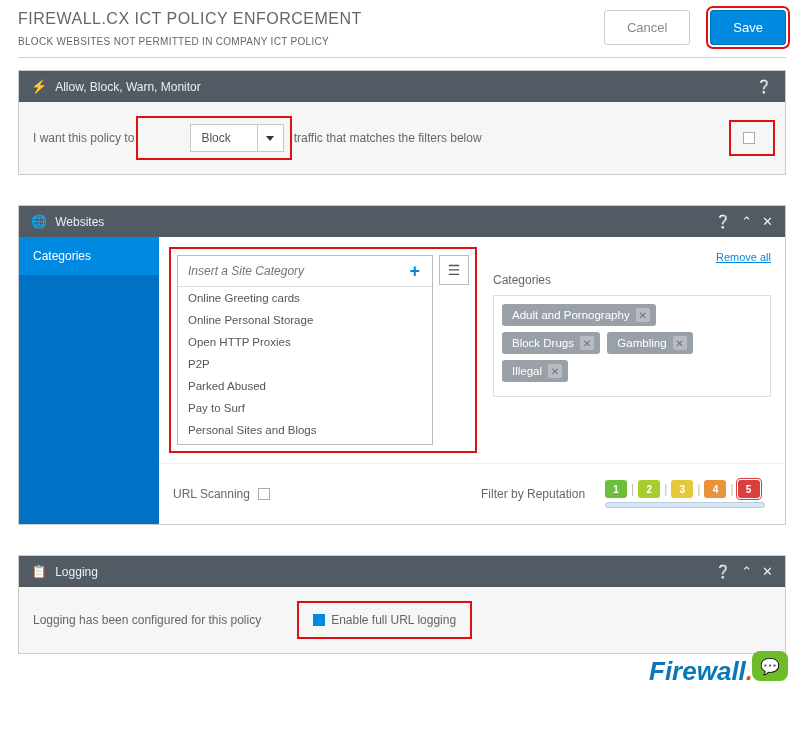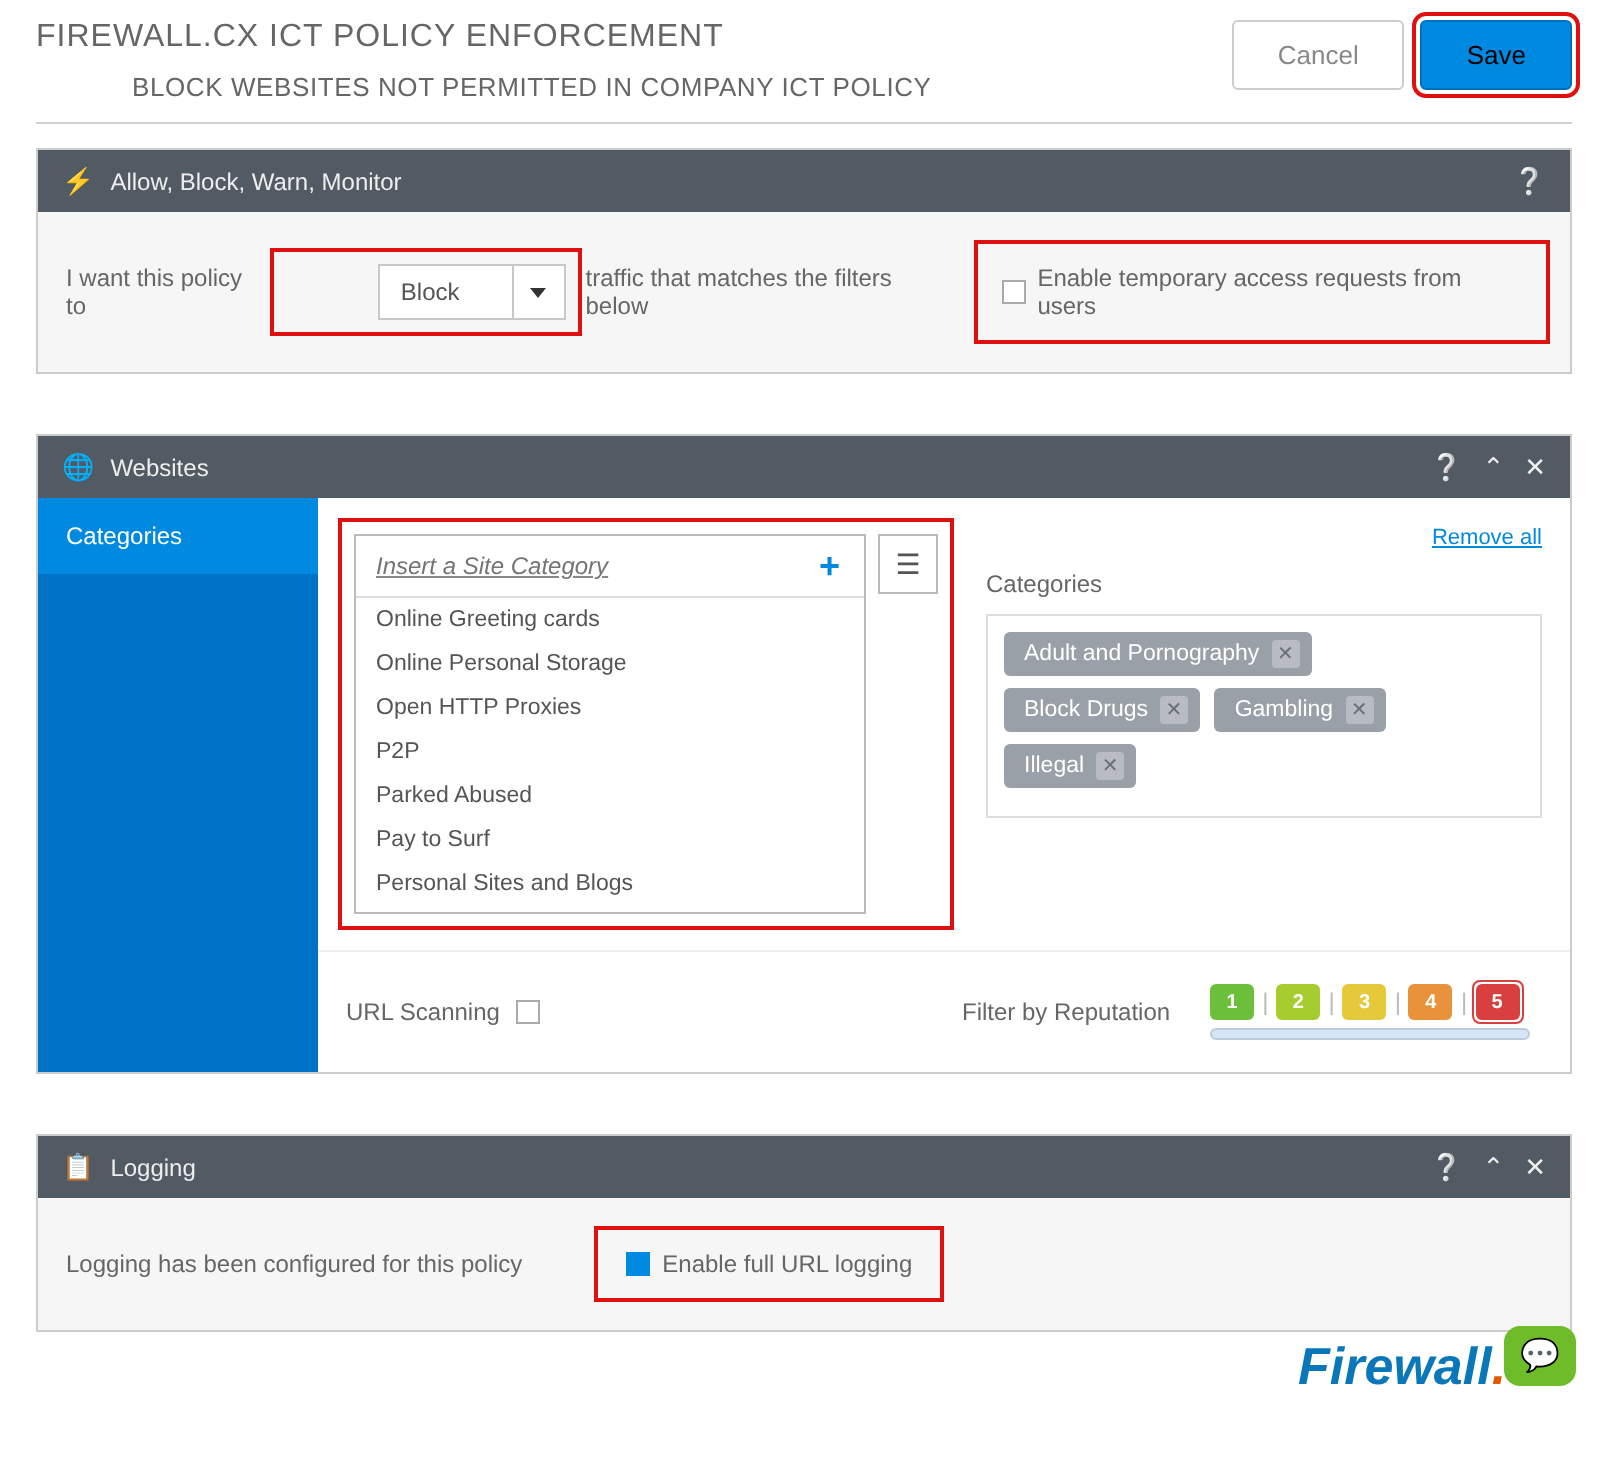--- a/index.html
+++ b/index.html
@@ -1,25 +1,25 @@
 <!DOCTYPE html>
 <html><head>
 <meta charset="utf-8">
 <style>
 * { box-sizing: border-box; margin: 0; padding: 0; }
 body { font-family: Arial, sans-serif; font-size: 12px; color: #555; background: #fff; width: 804px; }
 .page { padding: 10px 18px; position: relative; }
 .header { display: flex; justify-content: space-between; align-items: flex-start; padding-bottom: 6px; }
 .header-left { flex: 1; }
 .title { font-size: 16px; font-weight: 400; color: #666; letter-spacing: 0.5px; }
-.subtitle { font-size: 13px; color: #666; margin-top: 8px; letter-spacing: 0.3px; margin-left: 48px; }
+.subtitle { font-size: 10px; color: #666; margin-top: 8px; letter-spacing: 0.3px; }
 .header-btns { display: flex; gap: 8px; }
 .btn { padding: 9px 22px; font-size: 13px; border-radius: 3px; cursor: pointer; }
 .btn-cancel { background: #fff; border: 1px solid #ccc; color: #888; }
-.btn-save { background: #0089e1; border: 1px solid #0070b8; color: #000000; }
+.btn-save { background: #0089e1; border: 1px solid #0070b8; color: #ffffff; margin-left: 12px; }
 hr.divider { border: none; border-top: 1px solid #d0d0d0; margin: 4px 0 12px; }
 
 .panel { border: 1px solid #ccc; margin-bottom: 30px; }
 .panel-head { background: #525a63; color: #eee; padding: 8px 12px; display: flex; align-items: center; font-size: 12px; }
 .panel-head .ph-icon { margin-right: 8px; font-size: 13px; }
 .panel-head .spacer { flex: 1; }
 .panel-head .ph-ctrl { margin-left: 10px; cursor: pointer; font-size: 13px; color: #eee; }
 .panel-body { background: #f6f6f6; padding: 18px 14px; }
 
 .row1 { display: flex; align-items: center; gap: 6px; font-size: 12px; color: #666; }
@@ -33,21 +33,21 @@
 .ws-body { display: flex; padding: 0; background: #fff; }
 .ws-side { width: 140px; background: #0072c6; color: #fff; display: flex; flex-direction: column; }
 .ws-tab { padding: 12px 14px; font-size: 12px; cursor: pointer; }
 .ws-tab.active { background: #0089e1; }
 .ws-main { flex: 1; display: flex; flex-direction: column; }
 .ws-top { display: flex; padding: 14px; gap: 20px; }
 .ws-left { width: 300px; }
 .ws-right { flex: 1; }
 .catbox { border: 1px solid #bbb; background: #fff; height: 190px; display: flex; flex-direction: column; }
 .catbox-head { display: flex; align-items: center; border-bottom: 1px solid #ddd; padding: 4px 6px; }
-.catbox-head input { border: none; outline: none; flex: 1; font-size: 12px; color: #888; font-style: italic; padding: 4px; text-decoration: underline; }
+.catbox-head input { border: none; outline: none; flex: 1; font-size: 12px; color: #888; font-style: italic; padding: 4px; }
 .catbox-head .plus { color: #0089e1; font-weight: bold; font-size: 18px; padding: 0 6px; cursor: pointer; }
 .catbox-list { flex: 1; overflow-y: scroll; }
 .catbox-list .item { padding: 5px 10px; font-size: 11.5px; color: #555; cursor: pointer; }
 .btn-sq { width: 30px; height: 30px; border: 1px solid #bbb; background: #fff; display: inline-flex; align-items: center; justify-content: center; color: #555; margin-left: 6px; vertical-align: top; cursor: pointer; font-size:14px; }
 
 .remove-all { text-align: right; font-size: 11px; padding-bottom: 10px; }
 .remove-all a { color: #0089e1; text-decoration: underline; cursor: pointer; }
 .sel-label { font-size: 12px; color: #666; margin-bottom: 8px; }
 .tagbox { border: 1px solid #ddd; background: #fff; padding: 8px; min-height: 60px; }
 .tag { display: inline-flex; align-items: center; background: #9aa0a8; color: #fff; border-radius: 3px; padding: 4px 6px 4px 10px; font-size: 11.5px; margin: 0 4px 6px 0; }
@@ -106,21 +106,20 @@
         <span class="hl" style="display:inline-block;padding:4px;">
           <span class="select-wrap">
             <span class="sv">Block</span>
             <span class="caret"></span>
           </span>
         </span>
         <span>traffic that matches the filters below</span>
         <span style="flex:1"></span>
         <span class="hl" style="display:inline-flex;align-items:center;padding:8px 10px;">
           <span class="chk"></span>
-          <span>Enable temporary access requests from users</span>
         </span>
       </div>
     </div>
   </div>
 
   <div class="panel">
     <div class="panel-head">
       <span class="ph-icon">🌐</span>
       <span>Websites</span>
       <span class="spacer"></span>

